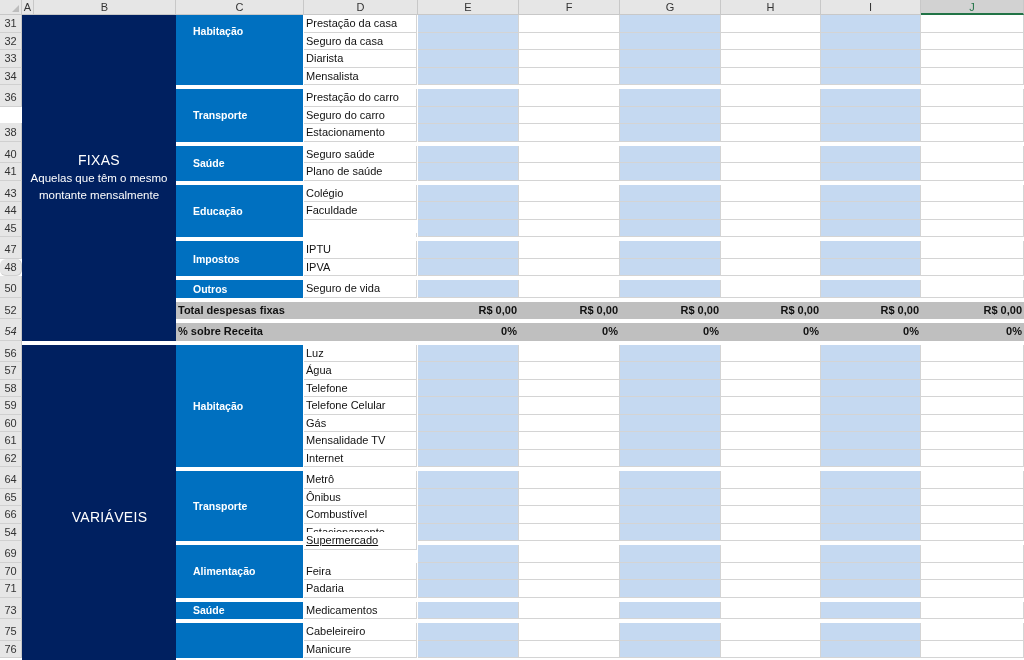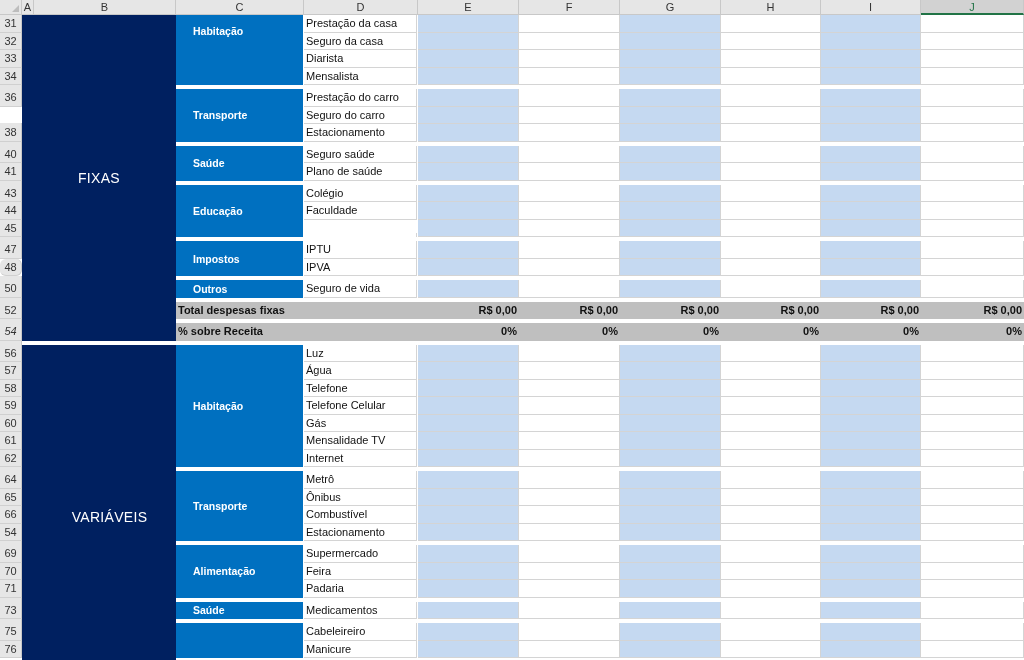--- a/index.html
+++ b/index.html
@@ -194,20 +194,21 @@
       <span class="sumlabel">% sobre Receita</span>
       <span class="sumval" style="left: 242px; width: 101px;">0%</span>
       <span class="sumval" style="left: 343px; width: 101px;">0%</span>
       <span class="sumval" style="left: 444px; width: 101px;">0%</span>
       <span class="sumval" style="left: 545px; width: 100px;">0%</span>
       <span class="sumval" style="left: 645px; width: 100px;">0%</span>
       <span class="sumval" style="left: 745px; width: 103px;">0%</span>
     </div>
     <div class="group" style="top: 15px; height: 325.5px;">
       <div class="gt">FIXAS</div>
+      <div class="gs">Aquelas que têm o mesmo montante mensalmente</div>
     </div>
     <div class="gaphdr" style="top: 340.5px; height: 4px;"></div>
     <div class="gap" style="left: 22px; top: 340.5px; height: 4px;"></div>
     <div class="rowhdr" style="top: 344.5px; height: 17.5px; line-height: 17.5px;">56</div>
     <div class="itemcell" style="top: 344.5px; height: 17.5px; line-height: 17.5px;">Luz</div>
     <div class="cell blue" style="left: 418px; width: 101px; top: 344.5px; height: 17.5px;"></div>
     <div class="cell white" style="left: 519px; width: 101px; top: 344.5px; height: 17.5px;"></div>
     <div class="cell blue" style="left: 620px; width: 101px; top: 344.5px; height: 17.5px;"></div>
     <div class="cell white" style="left: 721px; width: 100px; top: 344.5px; height: 17.5px;"></div>
     <div class="cell blue" style="left: 821px; width: 100px; top: 344.5px; height: 17.5px;"></div>
@@ -292,21 +293,21 @@
     <div class="cell blue" style="left: 418px; width: 101px; top: 523.5px; height: 17.5px;"></div>
     <div class="cell white" style="left: 519px; width: 101px; top: 523.5px; height: 17.5px;"></div>
     <div class="cell blue" style="left: 620px; width: 101px; top: 523.5px; height: 17.5px;"></div>
     <div class="cell white" style="left: 721px; width: 100px; top: 523.5px; height: 17.5px;"></div>
     <div class="cell blue" style="left: 821px; width: 100px; top: 523.5px; height: 17.5px;"></div>
     <div class="cell white" style="left: 921px; width: 103px; top: 523.5px; height: 17.5px;"></div>
     <div class="catblock" style="top: 471px; height: 70px;">Transporte</div>
     <div class="gaphdr" style="top: 541px; height: 4px;"></div>
     <div class="gap" style="top: 541px; height: 4px;"></div>
     <div class="rowhdr" style="top: 545px; height: 17.5px; line-height: 17.5px;">69</div>
-    <div class="itemcell" style="top: 545px; height: 17.5px; line-height: 17.5px;">Supermercado</div>
+    <div class="itemcell" style="top: 532px; height: 17.5px; line-height: 17.5px; text-decoration: underline;">Supermercado</div>
     <div class="cell blue" style="left: 418px; width: 101px; top: 545px; height: 17.5px;"></div>
     <div class="cell white" style="left: 519px; width: 101px; top: 545px; height: 17.5px;"></div>
     <div class="cell blue" style="left: 620px; width: 101px; top: 545px; height: 17.5px;"></div>
     <div class="cell white" style="left: 721px; width: 100px; top: 545px; height: 17.5px;"></div>
     <div class="cell blue" style="left: 821px; width: 100px; top: 545px; height: 17.5px;"></div>
     <div class="cell white" style="left: 921px; width: 103px; top: 545px; height: 17.5px;"></div>
     <div class="rowhdr" style="top: 562.5px; height: 17.5px; line-height: 17.5px;">70</div>
     <div class="itemcell" style="top: 562.5px; height: 17.5px; line-height: 17.5px;">Feira</div>
     <div class="cell blue" style="left: 418px; width: 101px; top: 562.5px; height: 17.5px;"></div>
     <div class="cell white" style="left: 519px; width: 101px; top: 562.5px; height: 17.5px;"></div>

